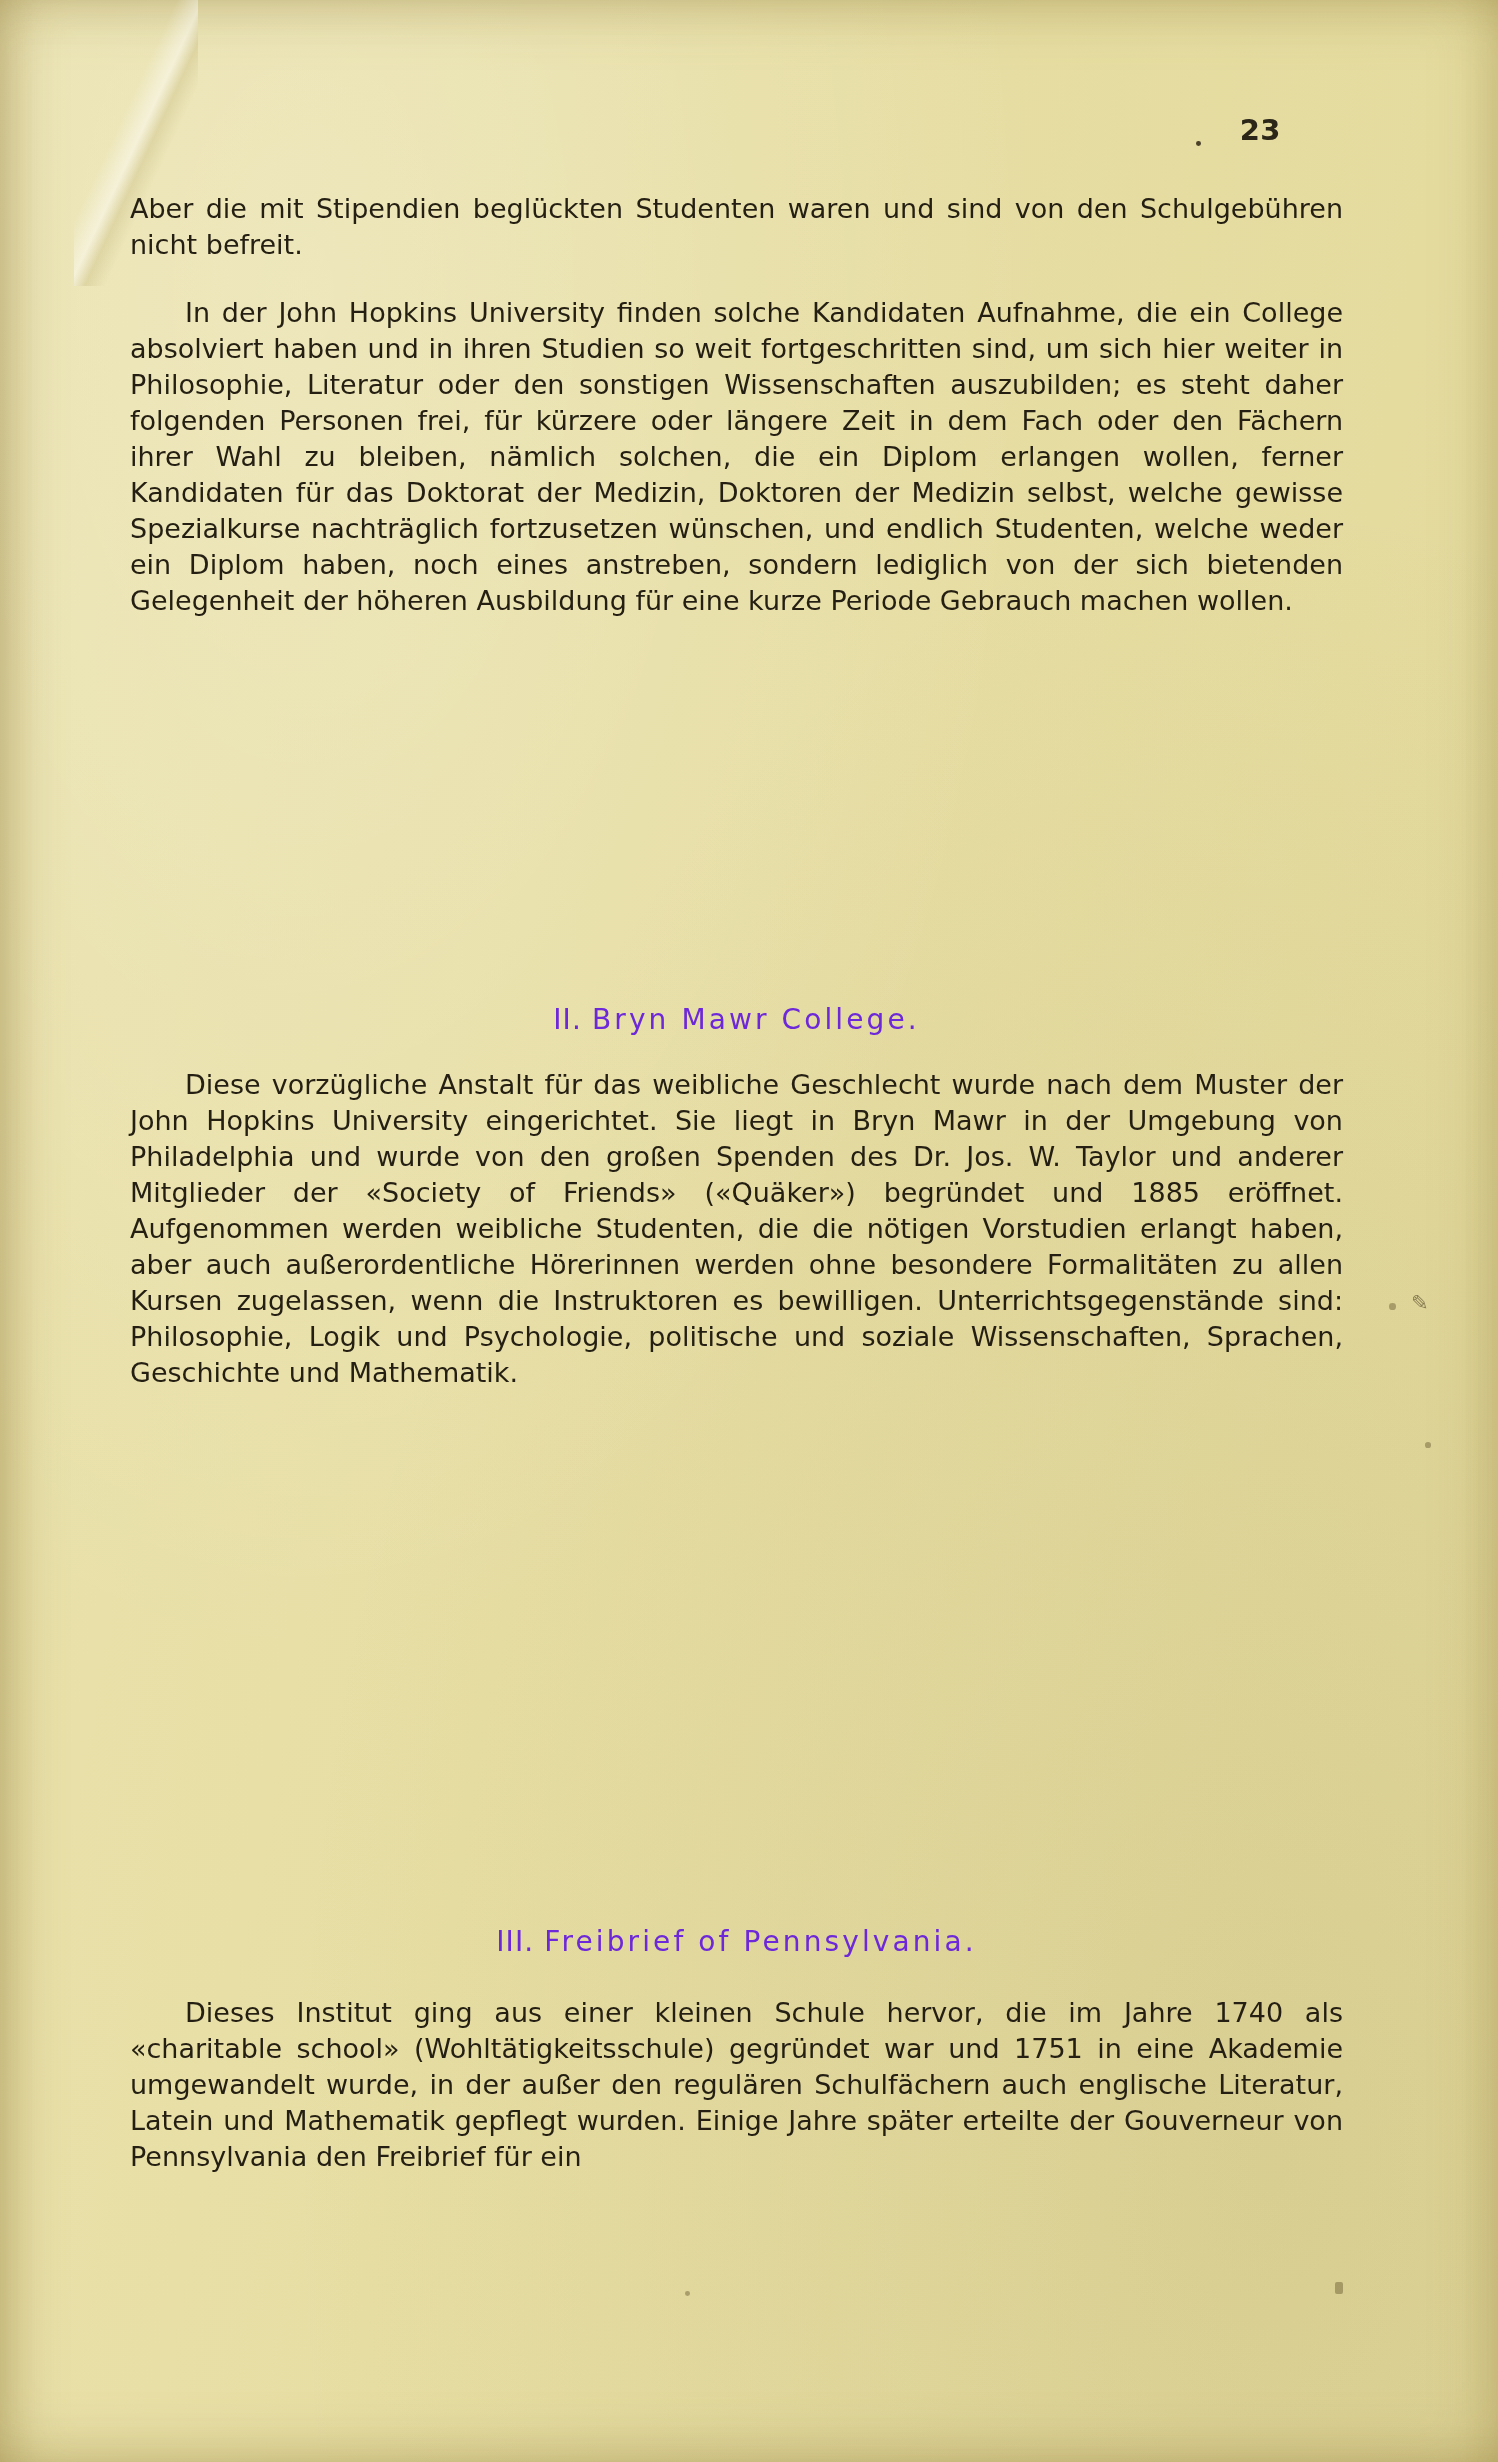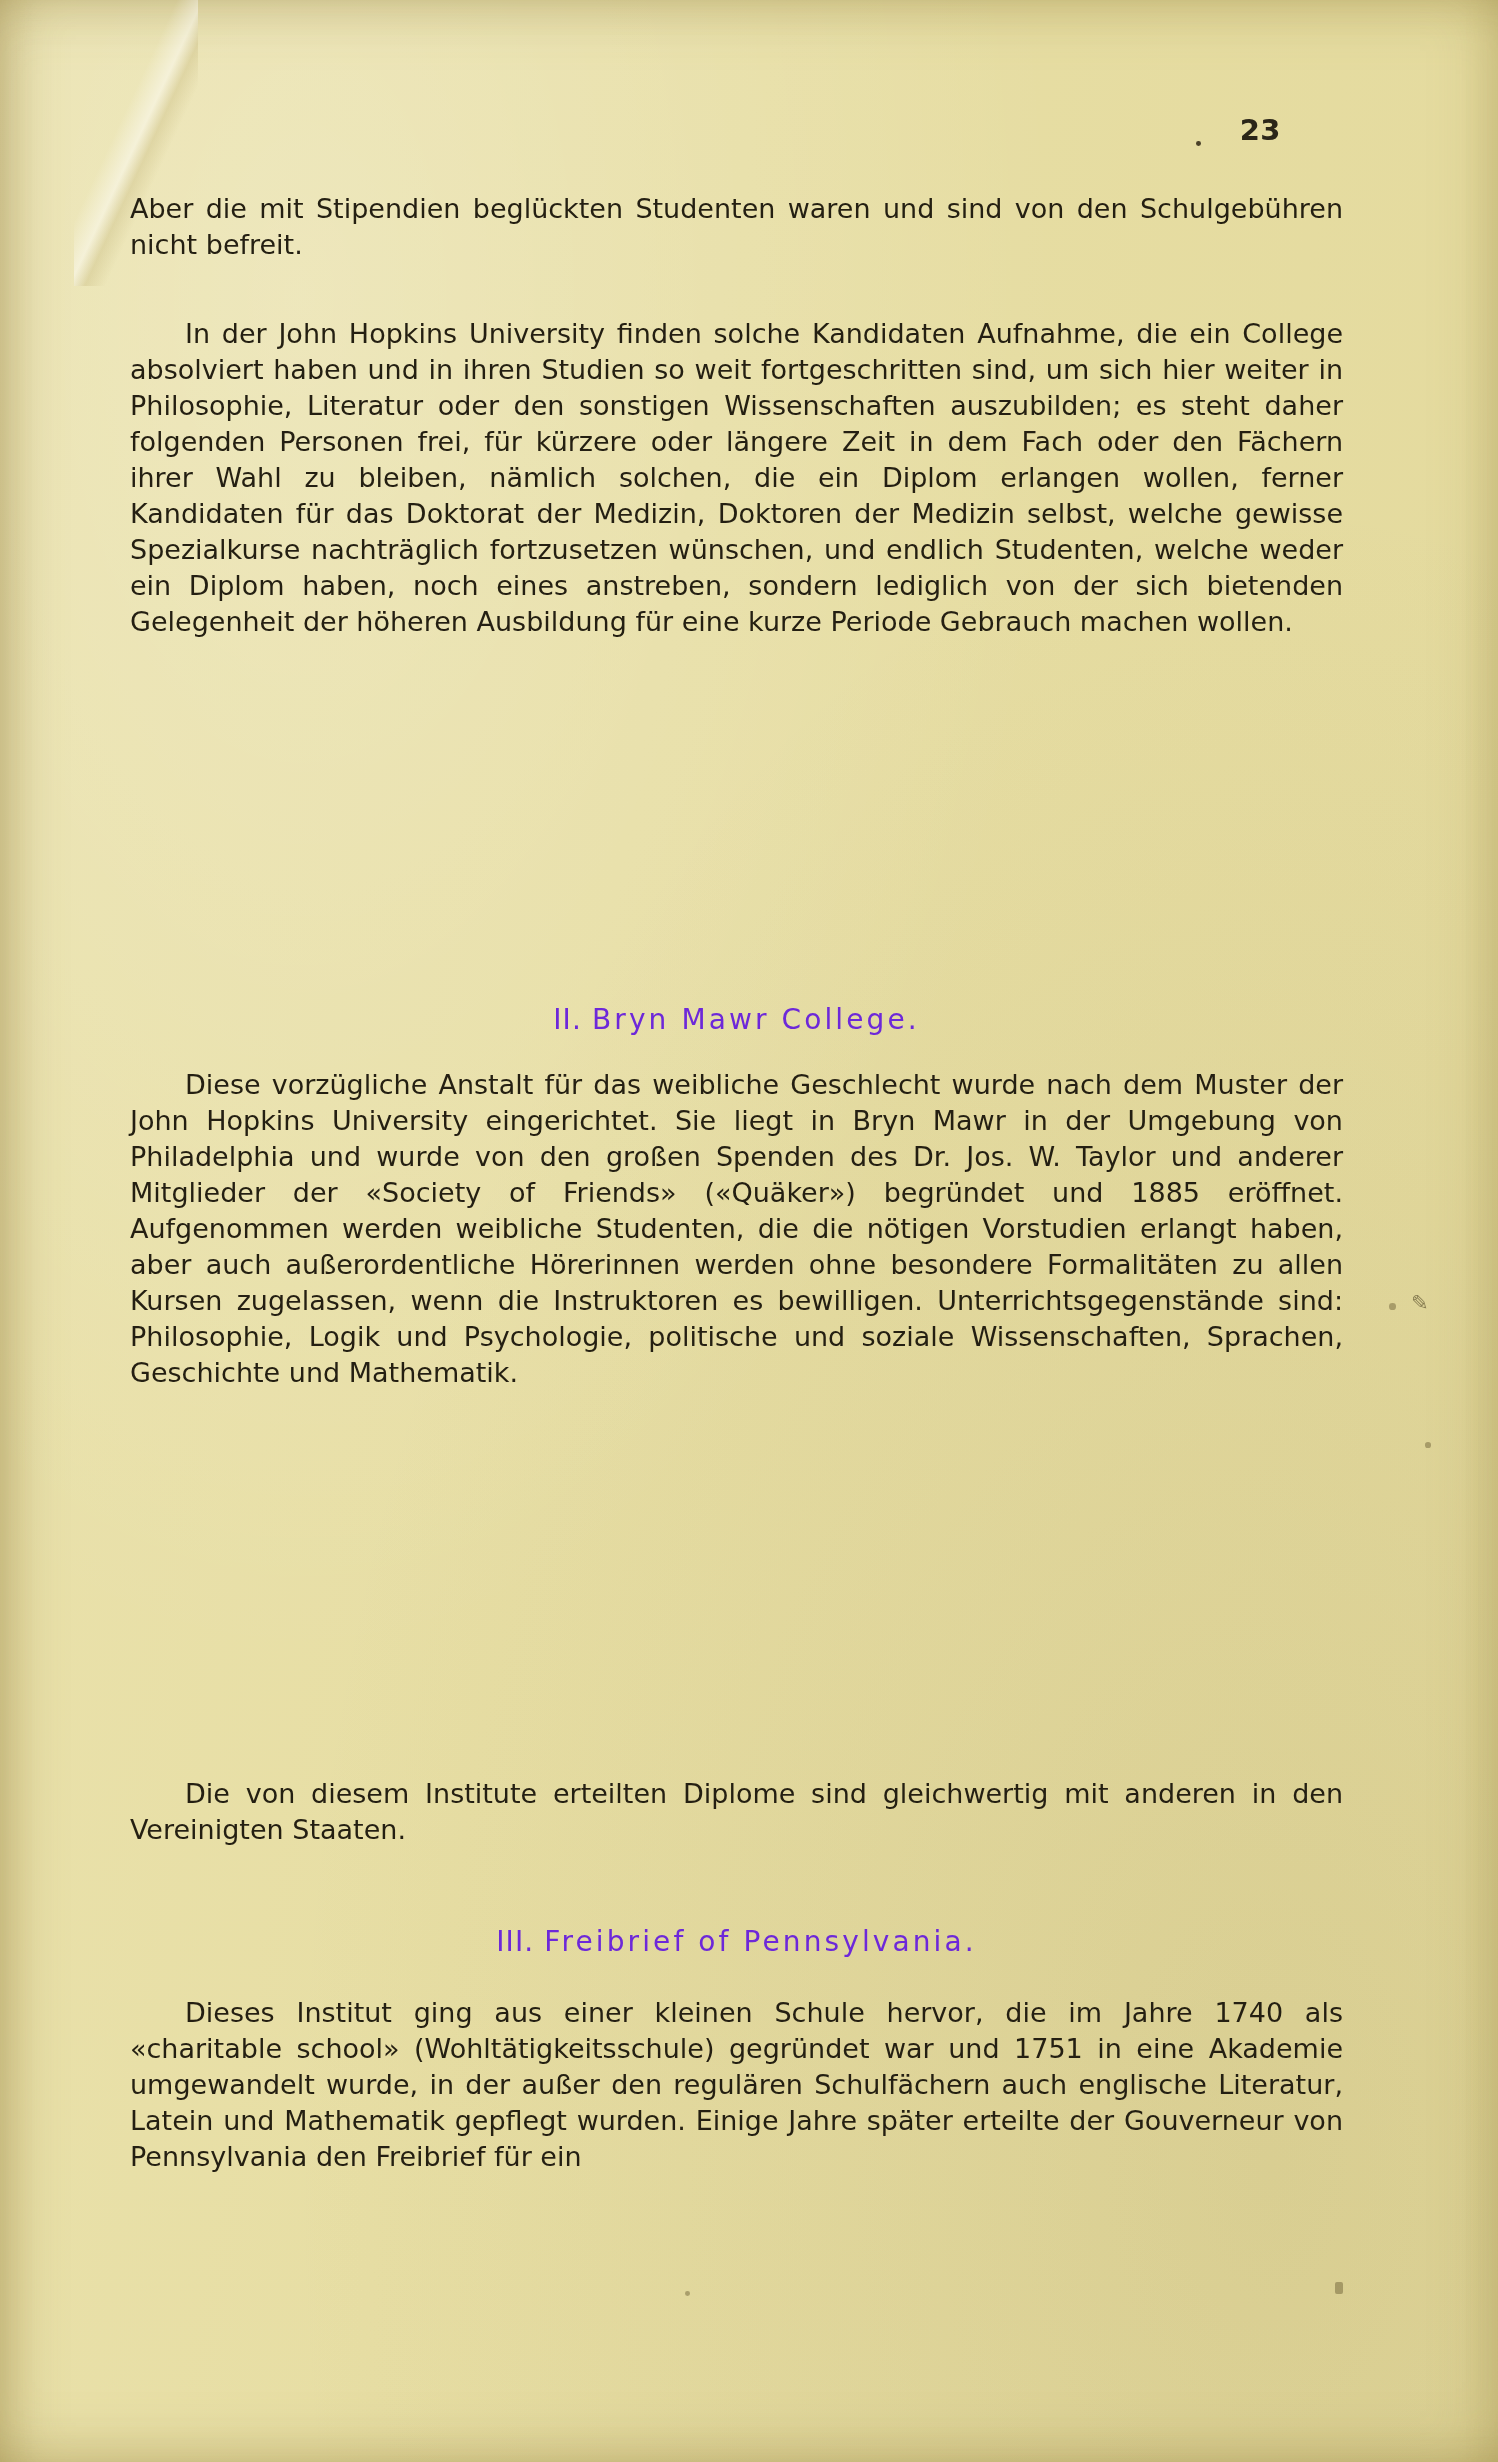--- a/index.html
+++ b/index.html
@@ -97,21 +97,21 @@
     font-size: 28px;
     color: #6d28d9;
     letter-spacing: 1.1px;
   }
   .heading .sp {
     letter-spacing: 3.1px;
   }
 
   
   #block-intro { top: 191px; }
-  #block-hopkins { top: 316px; }
+  #block-hopkins { top: 295px; }
   #heading-bryn { top: 1003px; }
   #block-bryn1 { top: 1067px; }
   #block-bryn2 { top: 1669px; }
   #block-bryn3 { top: 1776px; }
   #heading-penn { top: 1925px; }
   #block-penn { top: 1995px; }
 
   .speck {
     position: absolute;
     background: rgba(80,66,30,0.38);
@@ -147,23 +147,20 @@
 
   <div class="heading" id="heading-bryn">
     <span>II. </span><span class="sp">Bryn Mawr College.</span>
   </div>
 
   <div class="body-block" id="block-bryn1">
     <p class="indent">Diese vorzügliche Anstalt für das weibliche Geschlecht wurde nach dem Muster der John Hopkins University eingerichtet. Sie liegt in Bryn Mawr in der Umgebung von Philadelphia und wurde von den großen Spenden des Dr. Jos. W. Taylor und anderer Mitglieder der «Society of Friends» («Quäker») begründet und 1885 eröffnet. Aufgenommen werden weibliche Studenten, die die nötigen Vorstudien erlangt haben, aber auch außerordentliche Hörerinnen werden ohne besondere Formalitäten zu allen Kursen zugelassen, wenn die Instruktoren es bewilligen. Unterrichtsgegenstände sind: Philosophie, Logik und Psychologie, politische und soziale Wissenschaften, Sprachen, Geschichte und Mathematik.</p>
   </div>
 
 
-  <div class="body-block" id="block-bryn3">
-    <p class="indent">Die von diesem Institute erteilten Diplome sind gleichwertig mit anderen in den Vereinigten Staaten.</p>
-  </div>
 
   <div class="heading" id="heading-penn">
     <span>III. </span><span class="sp">Freibrief of Pennsylvania.</span>
   </div>
 
   <div class="body-block" id="block-penn">
     <p class="indent">Dieses Institut ging aus einer kleinen Schule hervor, die im Jahre 1740 als «charitable school» (Wohltätigkeitsschule) gegründet war und 1751 in eine Akademie umgewandelt wurde, in der außer den regulären Schulfächern auch englische Literatur, Latein und Mathematik gepflegt wurden. Einige Jahre später erteilte der Gouverneur von Pennsylvania den Freibrief für ein</p>
   </div>
 
   <div class="speck" style="left:1389px; top:1303px; width:6.7px; height:6.7px;"></div>

